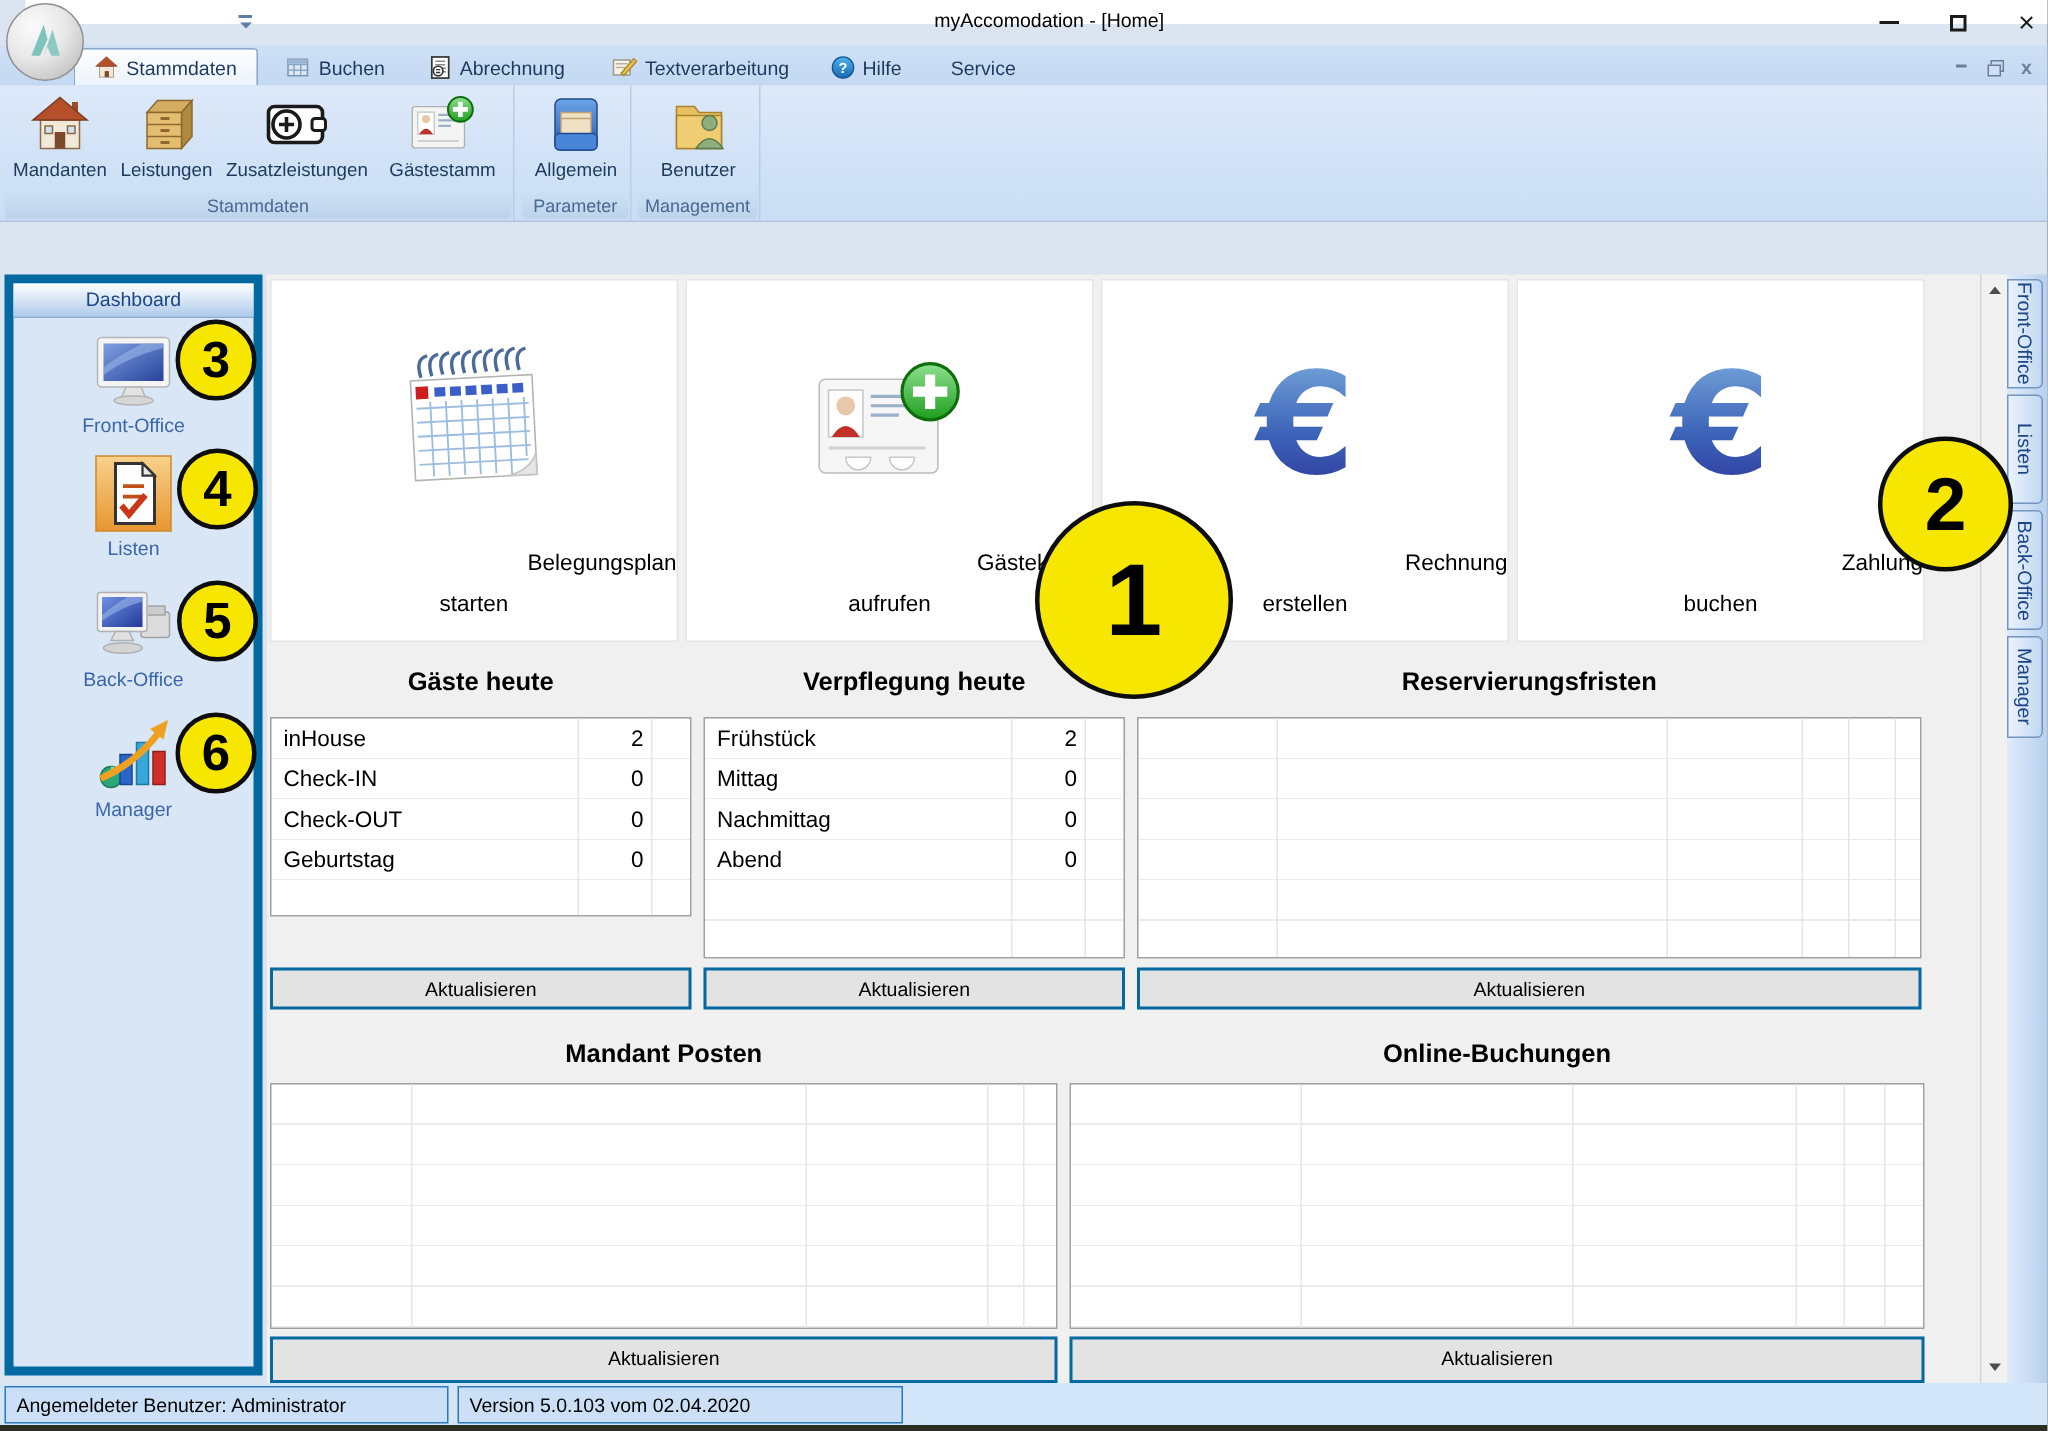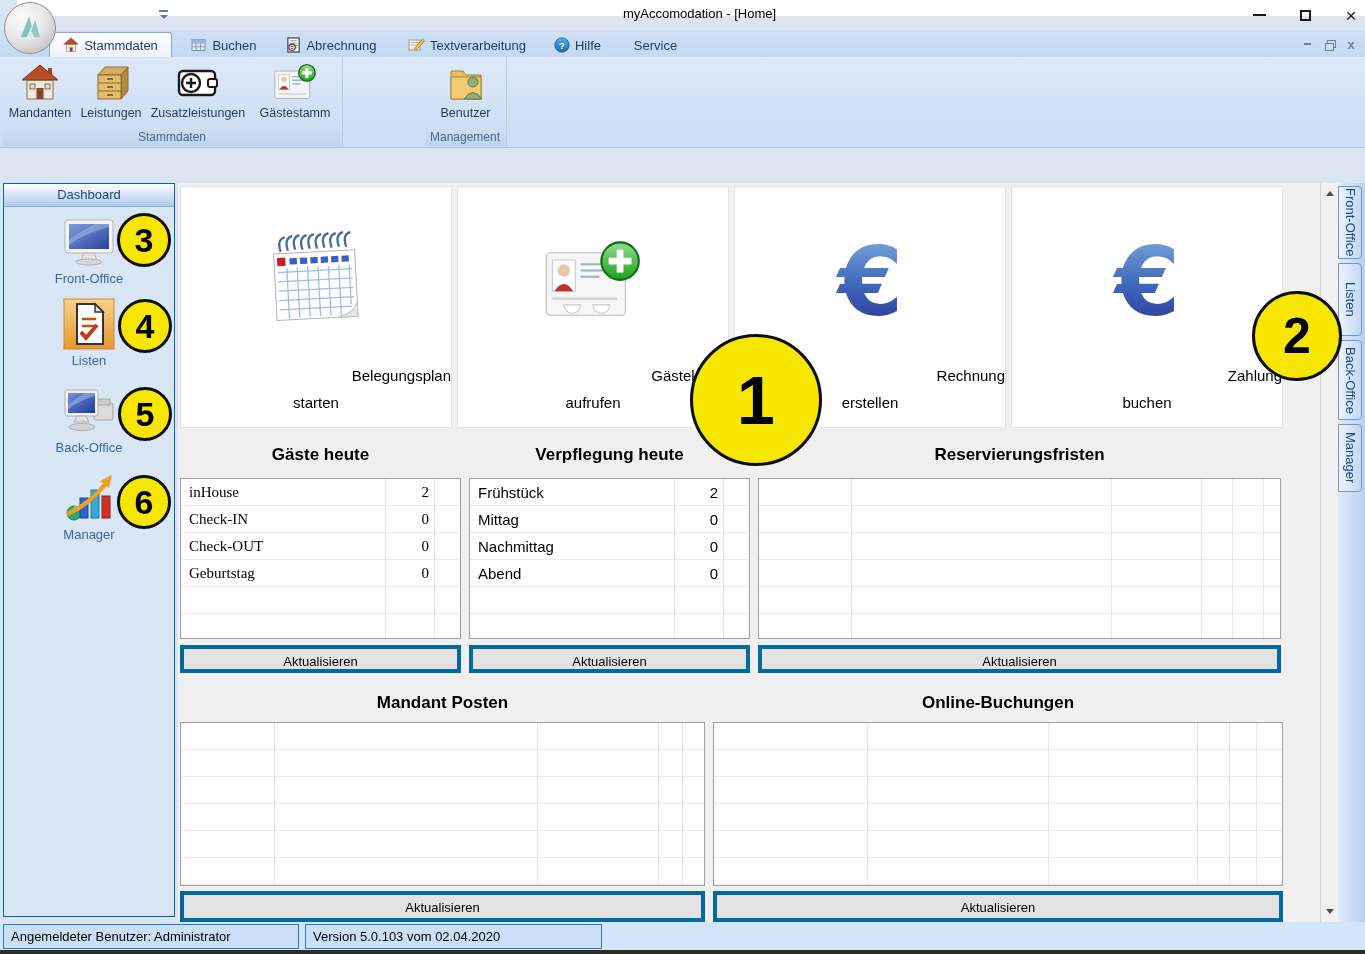--- a/index.html
+++ b/index.html
@@ -60,21 +60,21 @@
                    align-items:center; font-size:13px; color:#000; overflow:hidden; white-space:nowrap; }
   .combo-arrow-btn { position:absolute; left:1346px; top:5px; width:16px; height:20px;
                      display:flex; align-items:center; justify-content:center; }
   .combo-arrow { width:0; height:0; border-left:4px solid transparent; border-right:4px solid transparent;
                  border-top:4px solid #333; }
 
   
   .workspace { position:absolute; left:0; top:178px; width:1365px; height:744px; background:#dbe5f2; }
 
   .sidebar { position:absolute; left:3px; top:5px; width:172px; height:734px;
-             background:#d8e6f6; border:1px solid #0369a1; }
+             background:#d8e6f6; border:6px solid #0369a1; }
   .sidebar-title { height:23px; background:linear-gradient(#feffff,#aecbeb); border-bottom:1px solid #8badd3;
                    text-align:center; font-size:13px; color:#1c4587; line-height:22px; }
   .side-item { position:absolute; left:0; right:0; text-align:center; }
   .side-item .sic { height:56px; display:flex; align-items:center; justify-content:center; }
   .side-item .slabel { font-size:13px; color:#3a66a8; margin-top:1px; }
 
   .main { position:absolute; left:178px; top:5px; width:1142px; height:739px; background:#f0f0f0; overflow:hidden; }
 
   .tile { position:absolute; top:3px; width:272px; height:242px; background:#fff; border:1px solid #e4e4e4; }
   .tile .tic { position:absolute; left:0; right:0; top:28px; height:135px; display:flex; align-items:center; justify-content:center; }
@@ -83,21 +83,21 @@
 
   .sect-title { position:absolute; text-align:center; font-size:17px; font-weight:bold; color:#000; }
 
   .grid-table { position:absolute; background:#fff; border:1px solid #a0a0a0;
                 background-image:repeating-linear-gradient(to bottom, #ffffff 0 26px, #ebebeb 26px 27px); }
   .cl { position:absolute; top:0; bottom:0; width:1px; background:#e6e6e6; }
   .drow { position:absolute; left:0; right:0; height:27px; line-height:27px; font-size:15px; color:#000; }
   .drow .dl { position:absolute; left:8px; }
   .drow .dv { position:absolute; left:160px; width:88px; text-align:right; }
 
-  .akt-btn { position:absolute; height:28px; background:#e3e3e3; border:4px solid #0369a1;
+  .akt-btn { position:absolute; height:28px; background:#e3e3e3; border:2px solid #0369a1;
              text-align:center; font-size:13px; color:#000; line-height:26px; }
 
   .vscroll { position:absolute; left:1320px; top:5px; width:18px; height:739px; background:#f1f1f1;
              border-left:1px solid #d4d4d4; }
   .sc-up, .sc-down { position:absolute; left:0; width:17px; height:17px; display:flex; align-items:center; justify-content:center; }
   .sc-up { top:2px; } .sc-down { bottom:2px; }
   .chev-up { width:0;height:0;border-left:4px solid transparent;border-right:4px solid transparent;border-bottom:5px solid #4d4d4d; }
   .chev-down { width:0;height:0;border-left:4px solid transparent;border-right:4px solid transparent;border-top:5px solid #4d4d4d; }
 
   .side-tabs { position:absolute; left:1338px; top:5px; width:27px; height:739px;
@@ -269,20 +269,40 @@
             <path d="M6 33 h30" stroke="#d0d0d0" stroke-width="1.5"></path>
             <circle cx="37" cy="10" r="9" fill="url(#grn2)" stroke="#0e6e0e" stroke-width="1.5"></circle>
             <path d="M37 4.5 V15.5 M31.5 10 H42.5" stroke="#fff" stroke-width="3.4"></path>
           </svg>
         </div>
         <div class="rlabel">Gästestamm</div>
       </div>
       <div class="rgroup-label">Stammdaten</div>
     </div>
 
+    <div class="rgroup" style="left:347px;width:74px;">
+      <div class="ribbon-btn" style="left:2px;width:70px;">
+        <div class="ric">
+          <svg width="40" height="40" viewBox="0 0 40 40">
+            <defs>
+                <linearGradient id="blu1" x1="0" y1="0" x2="0" y2="1">
+              <stop offset="0" stop-color="#6aa4e8"></stop>
+                  <stop offset="1" stop-color="#2a5ab0"></stop>
+                </linearGradient>
+              </defs>
+            <rect x="6" y="3" width="28" height="34" rx="4" fill="url(#blu1)" stroke="#1e4a92"></rect>
+            <rect x="10" y="12" width="20" height="18" fill="#f0e0c4" stroke="#c0a470"></rect>
+            <path d="M10 16 h20" stroke="#c0a470"></path>
+            <rect x="6" y="26" width="28" height="11" rx="3" fill="#4a86d8" stroke="#1e4a92"></rect>
+          </svg>
+        </div>
+        <div class="rlabel">Allgemein</div>
+      </div>
+      <div class="rgroup-label">Parameter</div>
+    </div>
 
     <div class="rgroup" style="left:424px;width:83px;">
       <div class="ribbon-btn" style="left:4px;width:75px;">
         <div class="ric">
           <svg width="40" height="40" viewBox="0 0 40 40">
             <path d="M5 8 h12 l3 4 h15 v24 h-30 z" fill="#e8c060" stroke="#a8822e"></path>
             <path d="M5 14 h30 v22 h-30 z" fill="#f0cc72" stroke="#a8822e"></path>
             <circle cx="27" cy="19" r="5" fill="#8fae7e" stroke="#5a7a4a"></circle>
             <path d="M18 36 q9 -13 18 0 z" fill="#8fae7e" stroke="#5a7a4a"></path>
           </svg>
@@ -466,21 +486,21 @@
           </svg>
         </div>
         <div class="tl1">Zahlung</div>
         <div class="tl2">buchen</div>
       </div>
 
       <div class="sect-title" style="left:2px;top:262px;width:281px;">Gäste heute</div>
       <div class="sect-title" style="left:291px;top:262px;width:281px;">Verpflegung heute</div>
       <div class="sect-title" style="left:580px;top:262px;width:523px;">Reservierungsfristen</div>
 
-      <div class="grid-table" style="left:2px;top:295px;width:281px;height:161px;font-family:Liberation Serif, serif;">
+      <div class="grid-table" style="left:2px;top:295px;width:281px;height:133px;">
         <div class="cl" style="left:204px;"></div>
         <div class="cl" style="left:253px;"></div>
         <div class="drow" style="top:0;">
           <span class="dl">inHouse</span>
           <span class="dv">2</span>
         </div>
         <div class="drow" style="top:27px;">
           <span class="dl">Check-IN</span>
           <span class="dv">0</span>
         </div>

